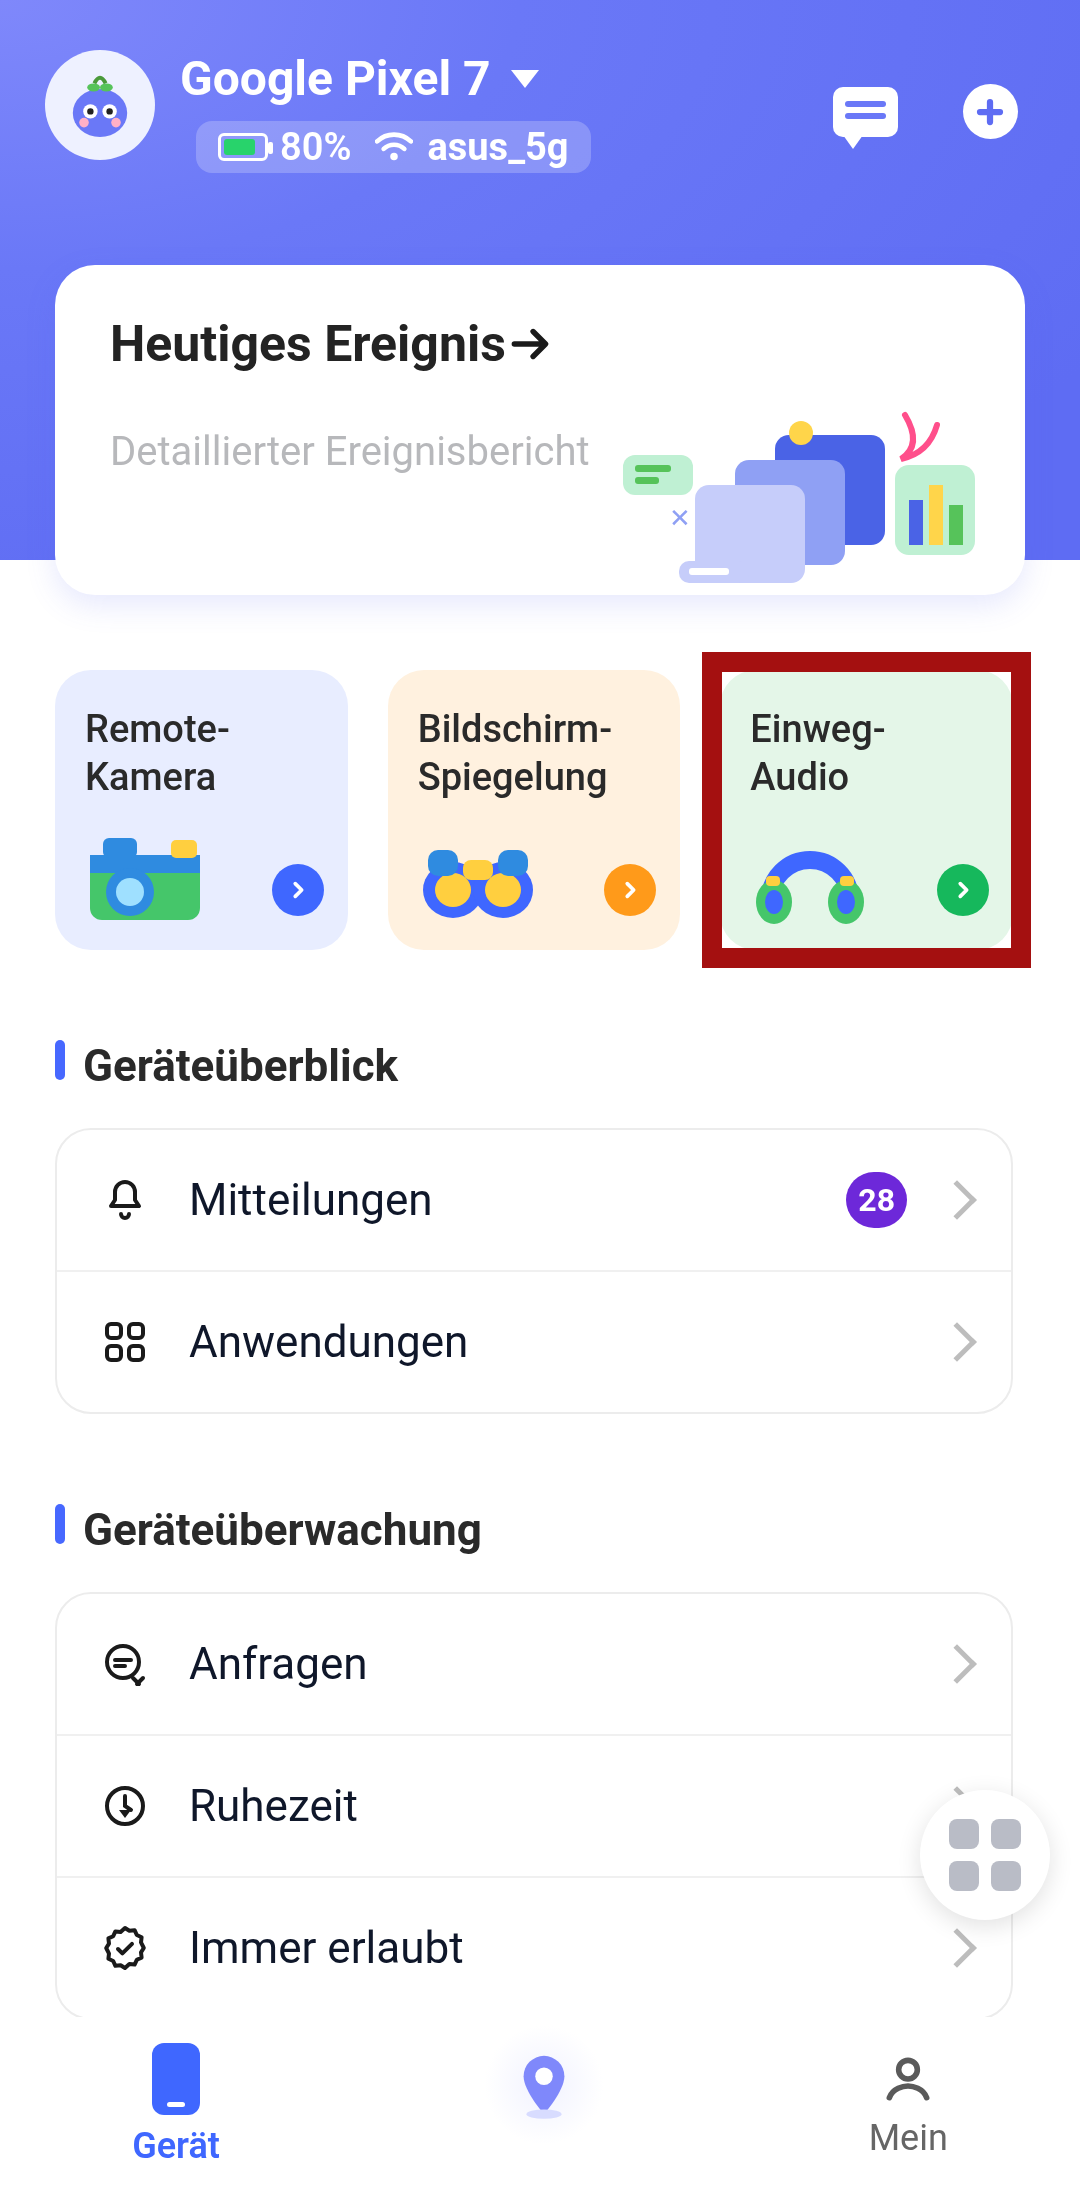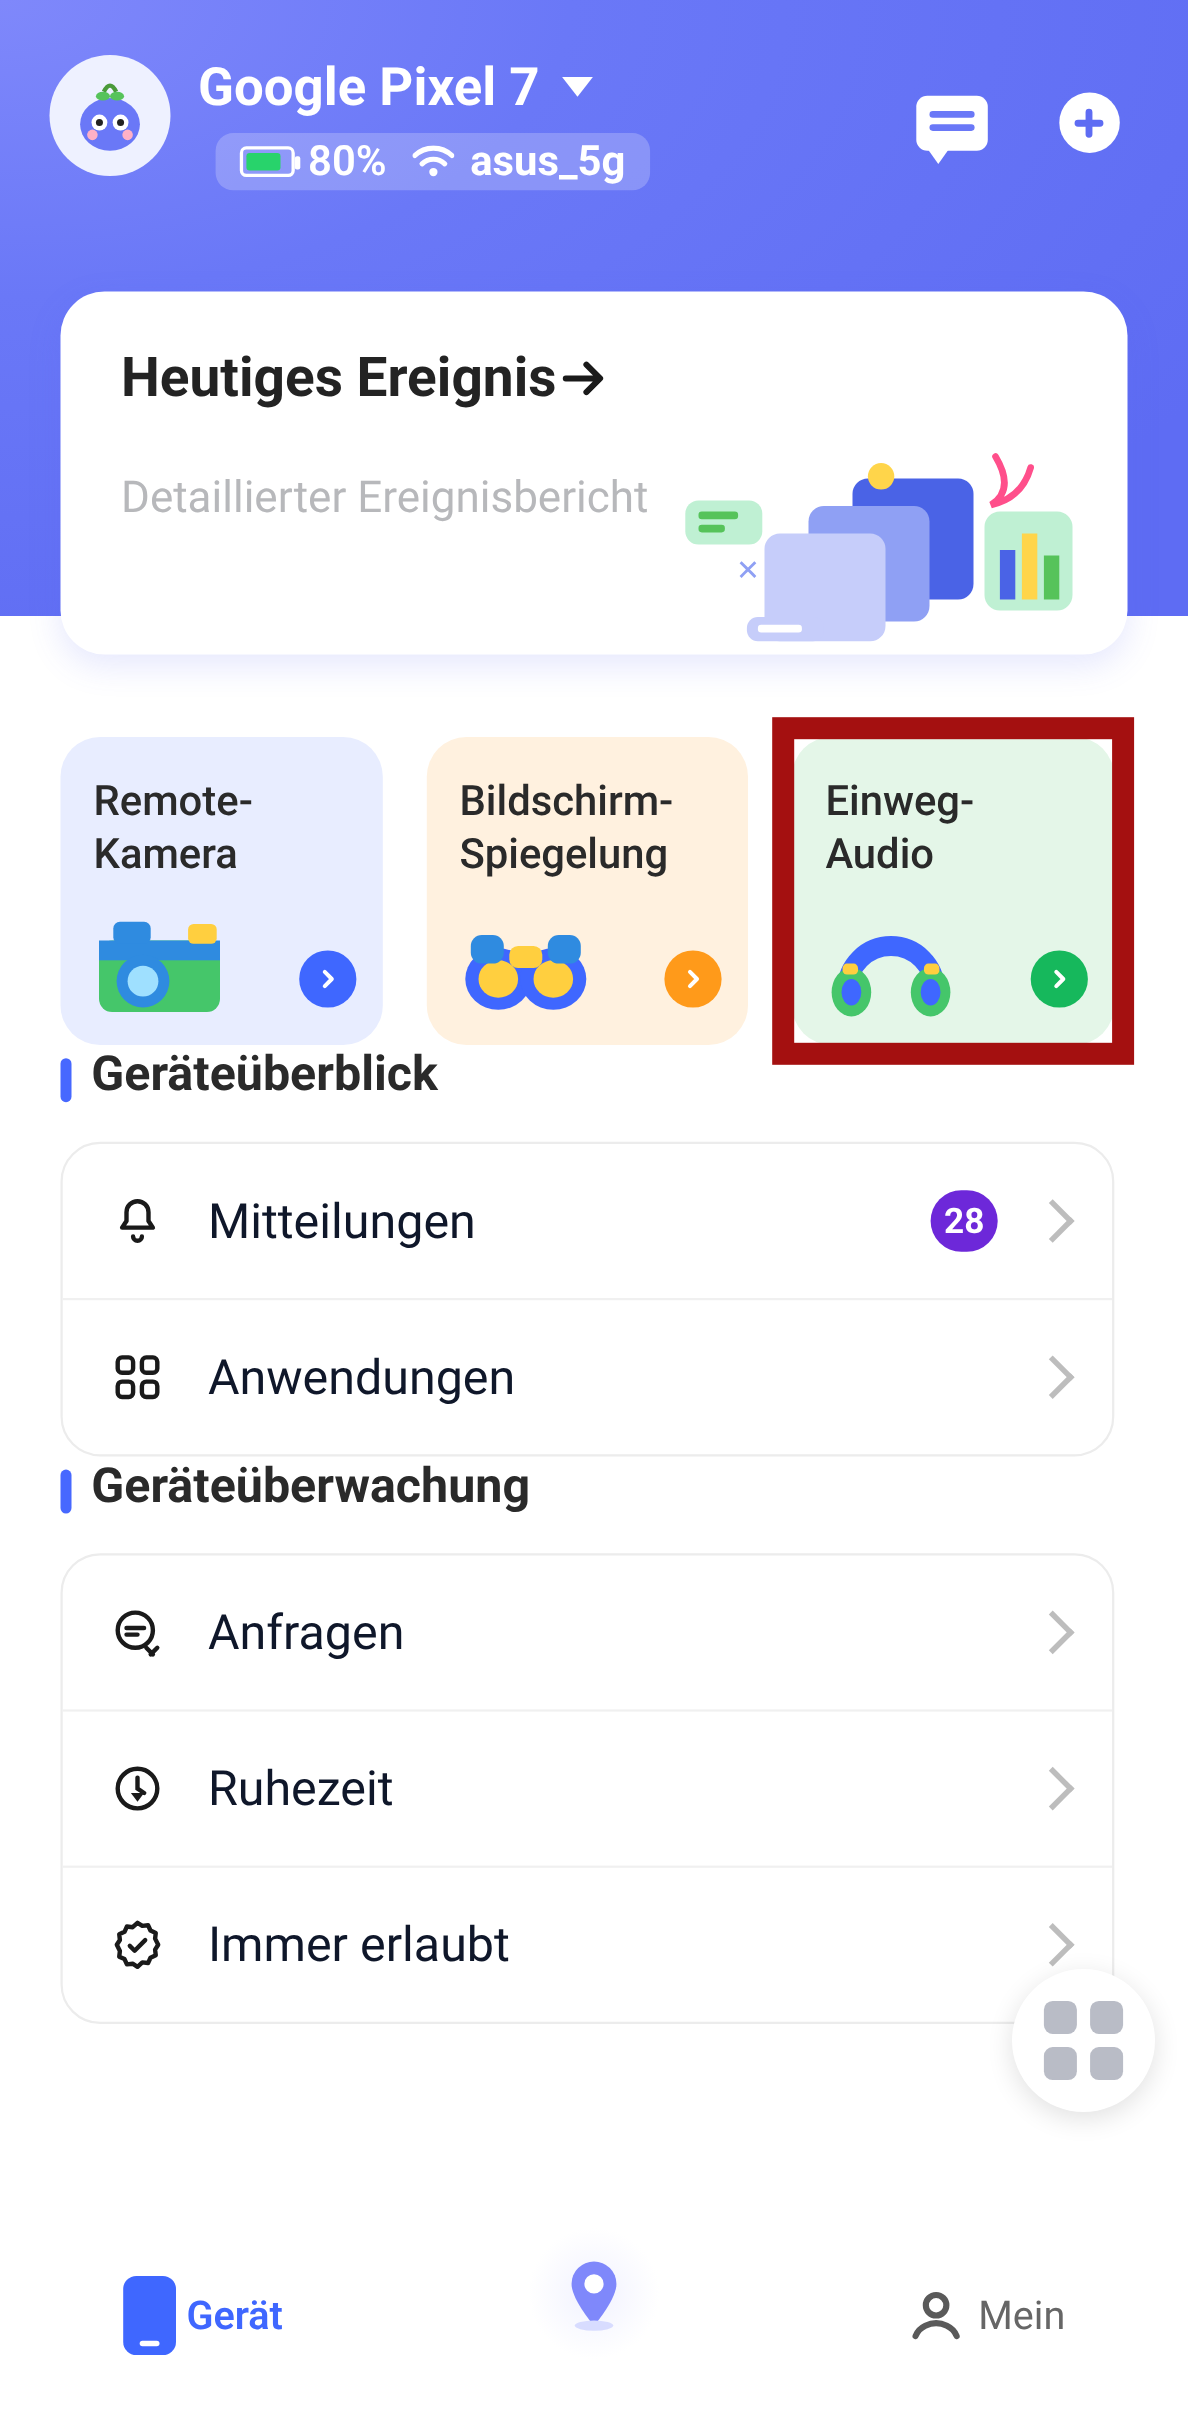--- a/index.html
+++ b/index.html
@@ -61,39 +61,39 @@
   .tile-highlight{position:relative;}
   .tile-highlight::before{content:"";position:absolute;inset:-18px;border:20px solid #a41010;z-index:2;pointer-events:none;}
   .tile-title{font-size:38px;font-weight:500;color:#2a2a2a;line-height:1.25;word-break:break-word;}
   .tile-icon{position:absolute;left:20px;bottom:20px;width:140px;height:110px;}
   .tile-go{position:absolute;right:24px;bottom:34px;width:52px;height:52px;border-radius:26px;display:flex;align-items:center;justify-content:center;}
   .go-blue{background:#3f67ff;}
   .go-orange{background:#ff9a1a;}
   .go-green{background:#16b85c;}
   .tile-go svg{width:22px;height:22px;}
 
-  .section-title{display:flex;align-items:flex-end;gap:18px;margin-bottom:36px;}
+  .section-title{display:flex;align-items:flex-start;gap:18px;margin-top:90px;margin-bottom:36px;}
   .section-bar{width:10px;height:40px;border-radius:6px;background:#4768ff;}
   .section-text{font-size:44px;font-weight:700;color:#2a2a2a;}
 
   .panel{border:2px solid #ececec;border-radius:36px;overflow:hidden;background:#fff;}
   .row{display:flex;align-items:center;padding:42px 40px;gap:36px;}
   .row+.row{border-top:2px solid #f0f0f0;}
   .row-icon{width:56px;height:56px;display:flex;align-items:center;justify-content:center;flex-shrink:0;}
   .row-label{flex:1;font-size:44px;color:#0f172a;}
   .badge{min-width:56px;height:56px;border-radius:30px;background:#6d28d9;color:#fff;font-size:32px;font-weight:700;display:flex;align-items:center;justify-content:center;padding:0 12px;}
   .chev{width:28px;height:28px;border-right:5px solid #bdbdbd;border-bottom:5px solid #bdbdbd;transform:rotate(-45deg);}
 
   .fab{position:absolute;right:30px;top:1790px;width:130px;height:130px;border-radius:70px;background:#fff;box-shadow:0 6px 24px rgba(0,0,0,.12);display:flex;align-items:center;justify-content:center;}
   .fab-grid{display:grid;grid-template-columns:30px 30px;grid-template-rows:30px 30px;gap:12px;}
   .fab-grid span{background:#b9bcc6;border-radius:8px;}
 
   
   .nav{position:absolute;left:0;right:0;bottom:0;height:175px;background:#fff;display:flex;align-items:center;justify-content:space-around;}
-  .nav-item{display:flex;flex-direction:row;align-items:center;gap:10px;}
+  .nav-item{display:flex;flex-direction:column;align-items:center;gap:10px;}
   .nav-label{font-size:36px;color:#666;}
   .nav-active .nav-label{color:#3f67ff;font-weight:600;}
   .nav-phone{width:48px;height:72px;border-radius:12px;background:#3f67ff;position:relative;}
   .nav-phone::after{content:"";position:absolute;left:50%;bottom:8px;transform:translateX(-50%);width:18px;height:5px;background:#fff;border-radius:3px;}
   .nav-center{width:120px;height:120px;border-radius:60px;background:radial-gradient(circle,#f1f2ff 0%,#fff 70%);display:flex;align-items:center;justify-content:center;position:relative;top:-20px;}
   .nav-user{width:56px;height:56px;}
 </style>
 </head>
 <body>
 

